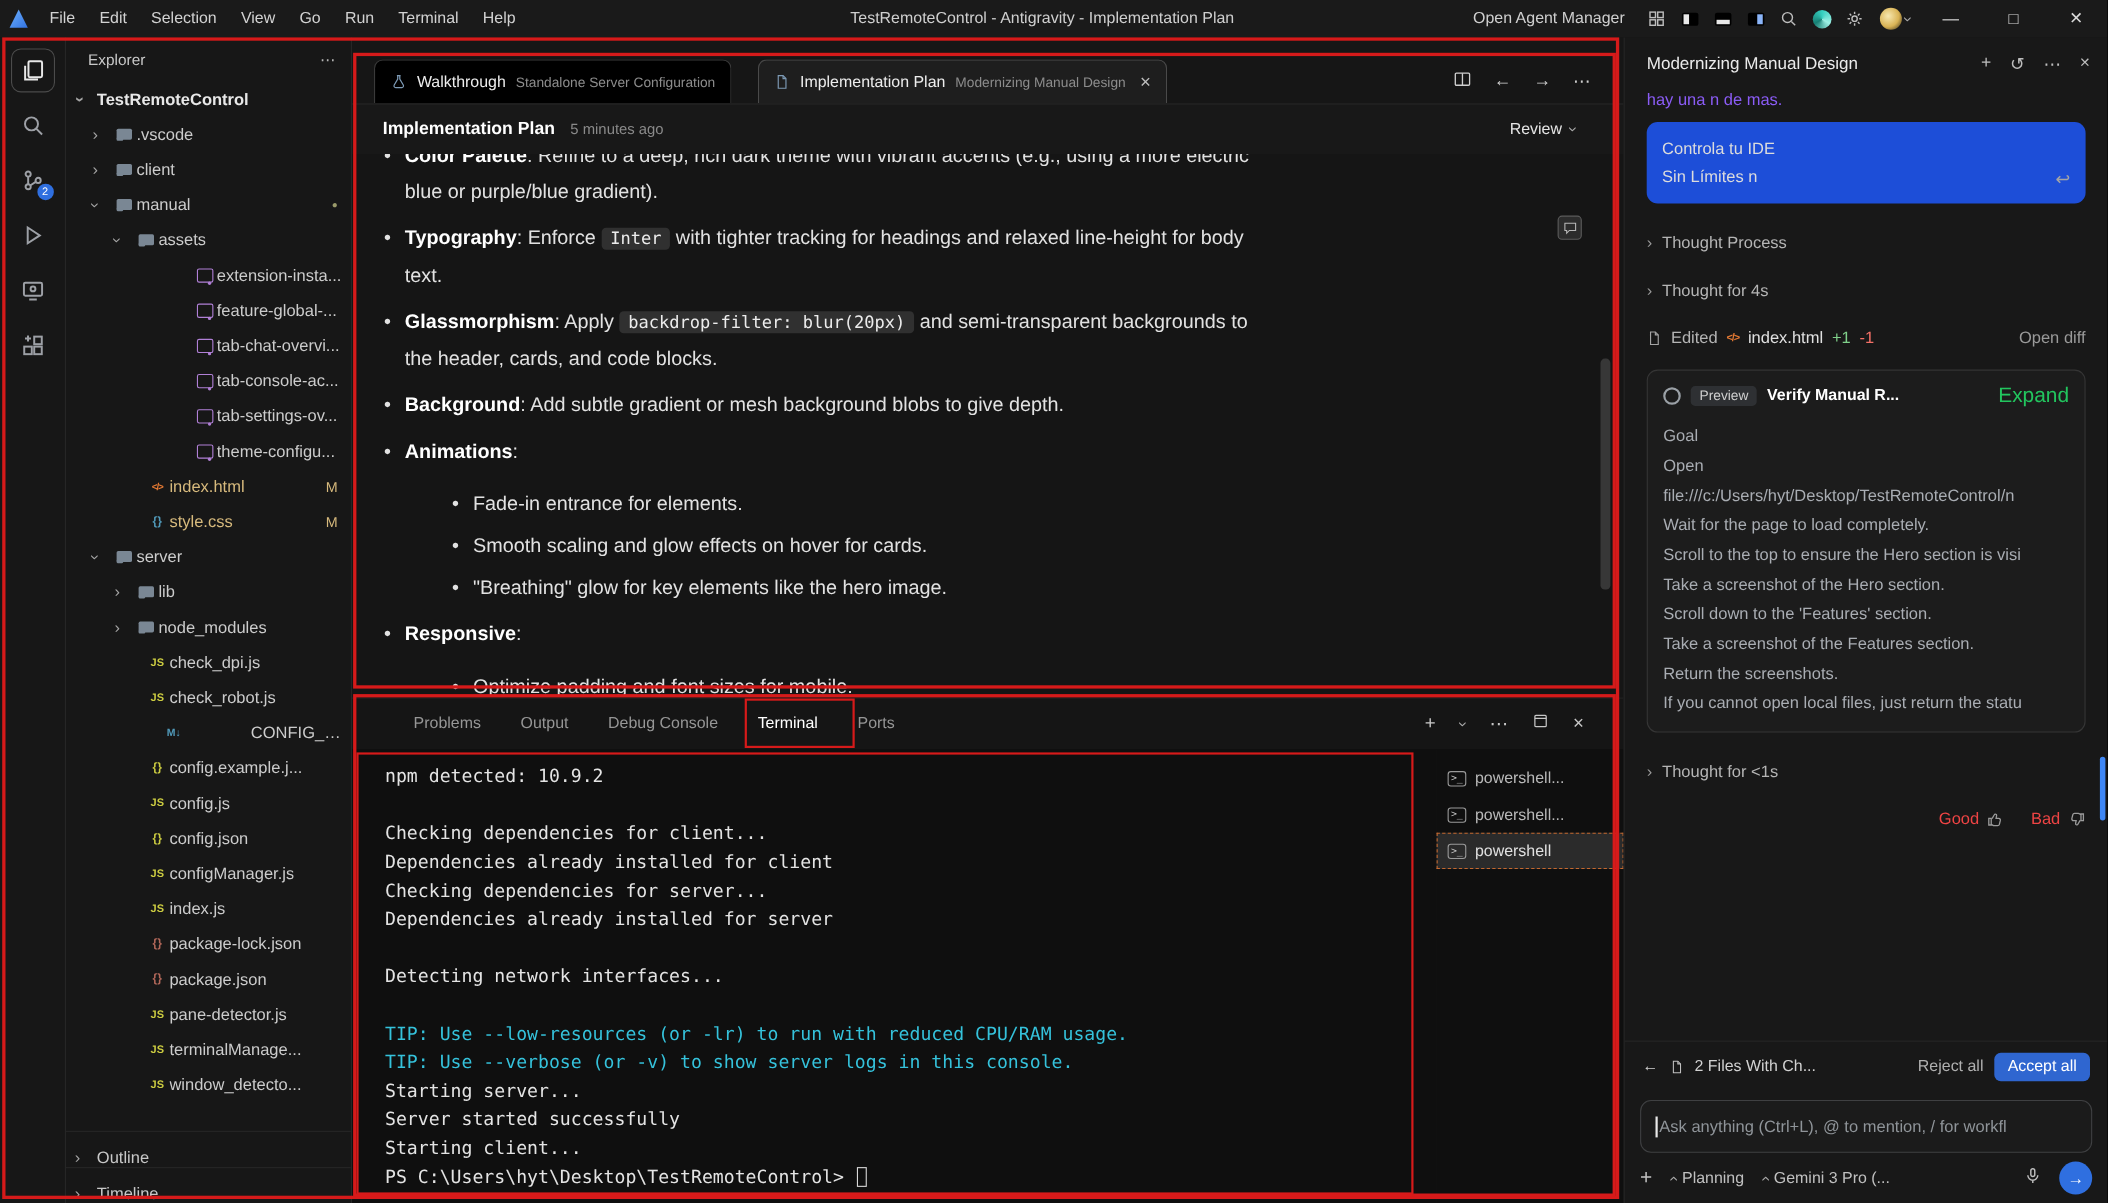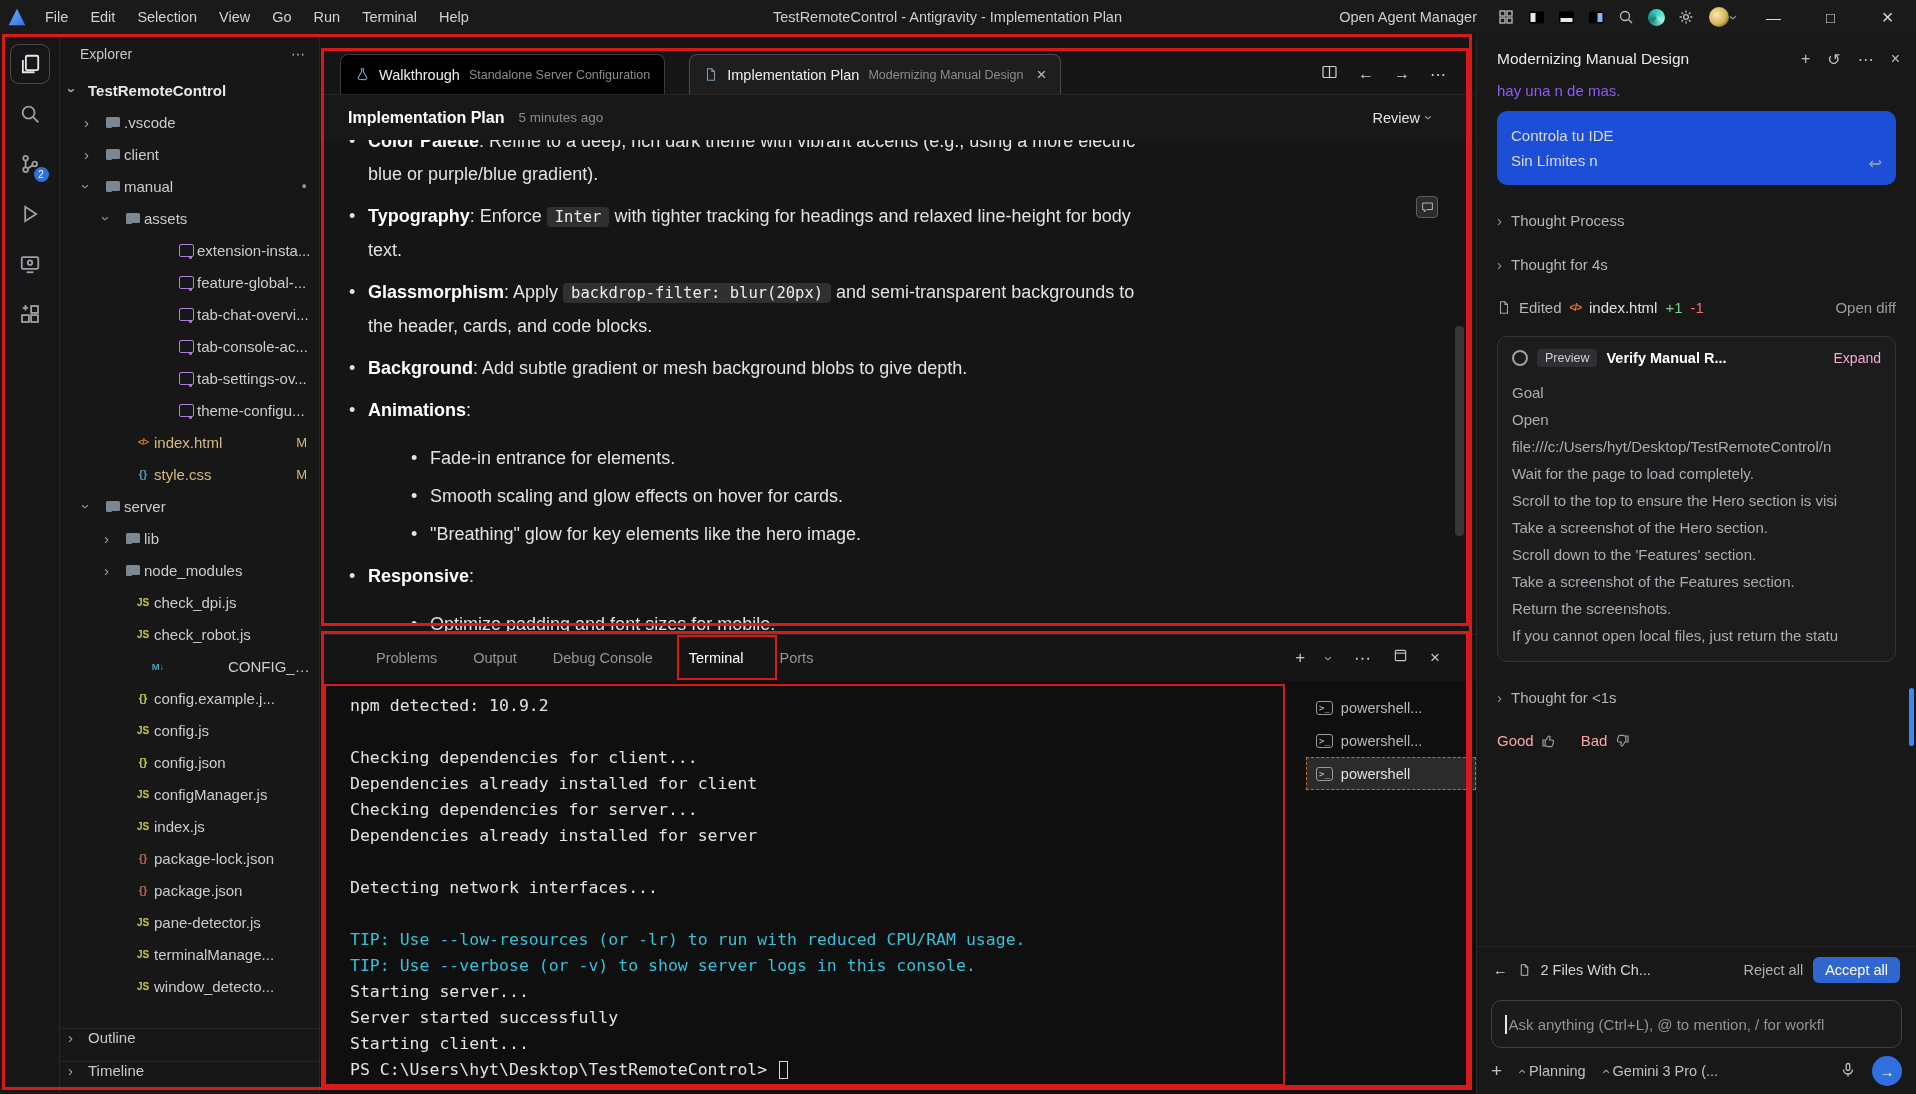--- a/index.html
+++ b/index.html
@@ -62,21 +62,21 @@
 .ficon.css{color:#519aba;font-size:11px}
 .ficon.html{color:#e37933;font-size:9px;letter-spacing:-1px}
 .ficon.md{color:#519aba;font-size:9.5px}
 .ficon.npm{color:#b3685a;font-size:11px}
 .flabel{overflow:hidden;text-overflow:ellipsis}
 .flabel.mod{color:#d7ba7d}
 .fbadge{margin-left:auto;margin-right:12px;font-size:13px}
 .fbadge.modb{color:#d7ba7d}
 .fbadge.gitdot{color:#9a9a6a;font-size:9px}
 .sb-bottom{flex:0 0 auto}
-.sb-sec{height:33px;display:flex;align-items:flex-start;border-top:1px solid #262626;padding-left:8px;color:#c8c8c8}
+.sb-sec{height:33px;display:flex;align-items:flex-end;border-top:1px solid #262626;padding-left:8px;color:#c8c8c8}
 .sb-sec .tchev{width:20px}
 
 
 .center{flex:1;display:flex;flex-direction:column;background:#161616;padding-top:14px;min-width:0}
 .tabsrow{height:46px;display:flex;align-items:flex-end;gap:24px;padding:0 30px 0 20px;flex:0 0 auto}
 .tab{height:40px;display:flex;align-items:center;gap:9px;padding:0 14px;border:1px solid #3a3a3a;border-bottom:none;border-radius:8px 8px 0 0;background:#000000;cursor:default}
 .tab.active{background:#1e1e1e;border-color:#4a4a4a}
 .tabicon{display:flex;align-items:center}
 .tabicon svg{stroke:#7d9ab5;fill:none;stroke-width:1.2}
 .tabtitle{color:#ededed;font-size:14.5px;white-space:nowrap}
@@ -147,24 +147,24 @@
 .ed-fileicon{color:#e37933;font-size:10px;font-weight:bold;letter-spacing:-1px}
 .ed-filename{color:#e0e0e0}
 .ed-add{color:#7fd08a}
 .ed-del{color:#f47067}
 .ed-action{margin-left:auto;color:#9a9a9a}
 .tool-card{margin-top:20px;border:1px solid #353535;background:#1c1c1c;border-radius:10px;padding:12px 14px;overflow:hidden}
 .tc-head{display:flex;align-items:center;gap:9px}
 .tc-ring{width:16px;height:16px;border:2px solid #9aa0a6;border-radius:50%;flex:0 0 auto}
 .tc-chip{background:#2e3033;border-radius:4px;padding:2px 8px;font-size:12.5px;color:#cfcfcf;flex:0 0 auto}
 .tc-title{color:#fff;font-weight:bold;font-size:14.5px;white-space:nowrap;overflow:hidden}
-.tc-expand{margin-left:auto;color:#f9a8d4;font-size:14px;flex:0 0 auto}
+.tc-expand{margin-left:auto;color:#22c55e;font-size:19px;flex:0 0 auto}
 .tc-body{margin-top:12px}
 .tc-line{font-size:15px;line-height:27px;color:#a9adb3;white-space:nowrap;overflow:hidden}
-.feedback{display:flex;align-items:center;gap:7px;margin-top:26px;color:#fca5a5;font-size:15px}
+.feedback{display:flex;justify-content:flex-end;align-items:center;gap:7px;margin-top:26px;color:#ef4444;font-size:15px}
 .feedback svg{stroke:#9a9a9a;fill:none;stroke-width:1.2}
 .fb-gap{width:10px}
 .ag-spacer{flex:1}
 .files-bar{height:46px;border-top:1px solid #262626;display:flex;align-items:center;gap:10px;padding:0 16px;flex:0 0 auto;font-size:14.5px}
 .files-bar svg{stroke:#c0c0c0;fill:none;stroke-width:1.2}
 .fb-label{color:#d2d2d2;white-space:nowrap;overflow:hidden}
 .fb-reject{margin-left:auto;color:#b0b0b0;white-space:nowrap}
 .fb-accept{background:#2f66d0;color:#fff;border-radius:6px;padding:5px 12px;white-space:nowrap}
 .ag-input{margin:8px 14px 0;height:48px;border:1px solid #3f4042;border-radius:10px;display:flex;align-items:center;padding:0 13px;overflow:hidden;flex:0 0 auto;background:#1b1b1b}
 .caret{width:1.5px;height:19px;background:#e8e8e8;margin-right:2px;flex:0 0 auto}

